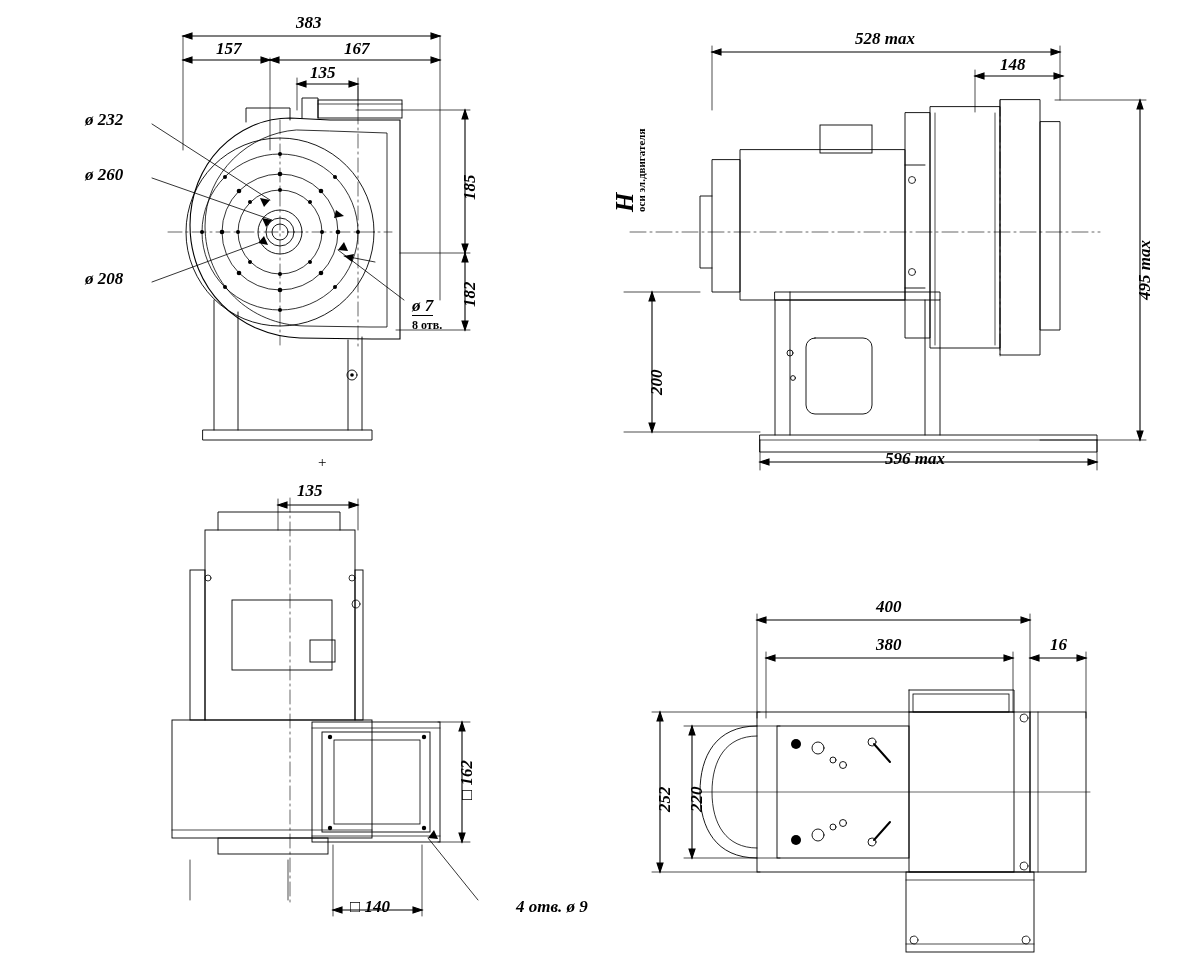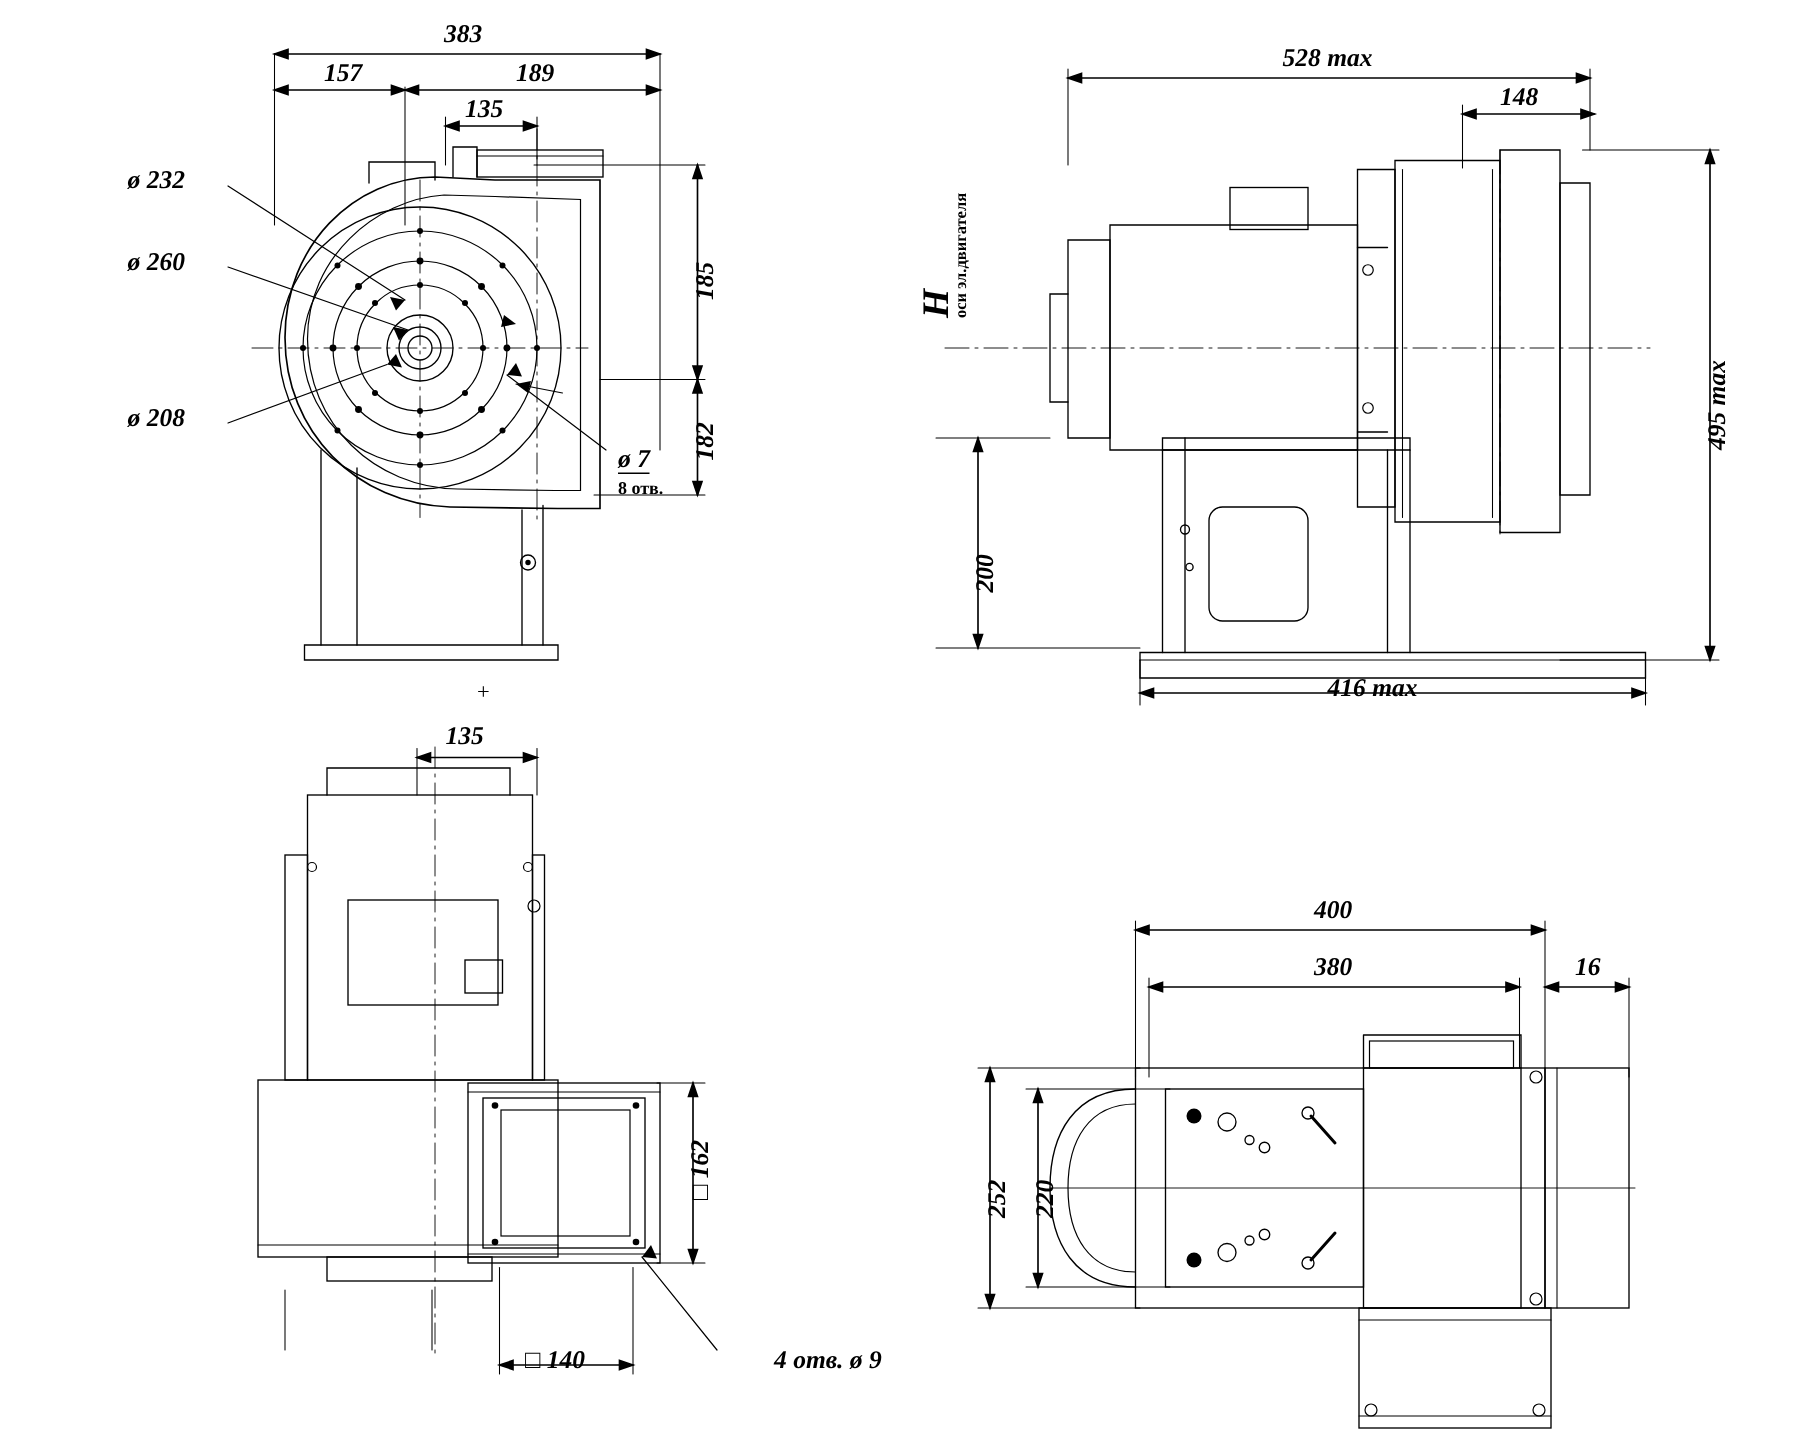--- a/index.html
+++ b/index.html
@@ -308,38 +308,38 @@
       <circle cx="872" cy="842" r="4"></circle>
     </g>
 
     <line x1="700" y1="792" x2="1090" y2="792" stroke-width="0.6" stroke-dasharray="0"></line>
   </g>
   </g>
 </svg>
 
 <div class="lbl" style="left:296px;top:14px;">383</div>
 <div class="lbl" style="left:216px;top:40px;">157</div>
-<div class="lbl" style="left:344px;top:40px;">189</div>
+<div class="lbl" style="left:344px;top:40px;">167</div>
 <div class="lbl" style="left:310px;top:64px;">135</div>
 <div class="lbl rot90" style="left:461px;top:200px;">185</div>
 <div class="lbl rot90" style="left:461px;top:307px;">182</div>
 
 <div class="lbl" style="left:85px;top:111px;">ø 232</div>
 <div class="lbl" style="left:85px;top:166px;">ø 260</div>
 <div class="lbl" style="left:85px;top:270px;">ø 208</div>
 <div class="lbl under" style="left:412px;top:297px;">ø 7</div>
 <div class="lbl sub" style="left:412px;top:319px;">8 отв.</div>
 
 <div class="lbl plus" style="left:318px;top:455px;">+</div>
 
 <div class="lbl" style="left:855px;top:30px;">528 max</div>
 <div class="lbl" style="left:1000px;top:56px;">148</div>
 <div class="lbl rot90" style="left:1136px;top:300px;">495 max</div>
 <div class="lbl rot90" style="left:648px;top:395px;">200</div>
-<div class="lbl" style="left:885px;top:450px;">416 max</div>
+<div class="lbl" style="left:885px;top:450px;">596 max</div>
 <div class="lbl big rot90" style="left:612px;top:212px;">H</div>
 <div class="lbl tiny rot90" style="left:636px;top:212px;">оси эл.двигателя</div>
 
 <div class="lbl" style="left:297px;top:482px;">135</div>
 <div class="lbl rot90" style="left:458px;top:800px;">□ 162</div>
 <div class="lbl" style="left:350px;top:898px;">□ 140</div>
 <div class="lbl" style="left:476px;top:898px;margin-left:40px;">4 отв.  ø 9</div>
 
 <div class="lbl" style="left:876px;top:598px;">400</div>
 <div class="lbl" style="left:876px;top:636px;">380</div>

